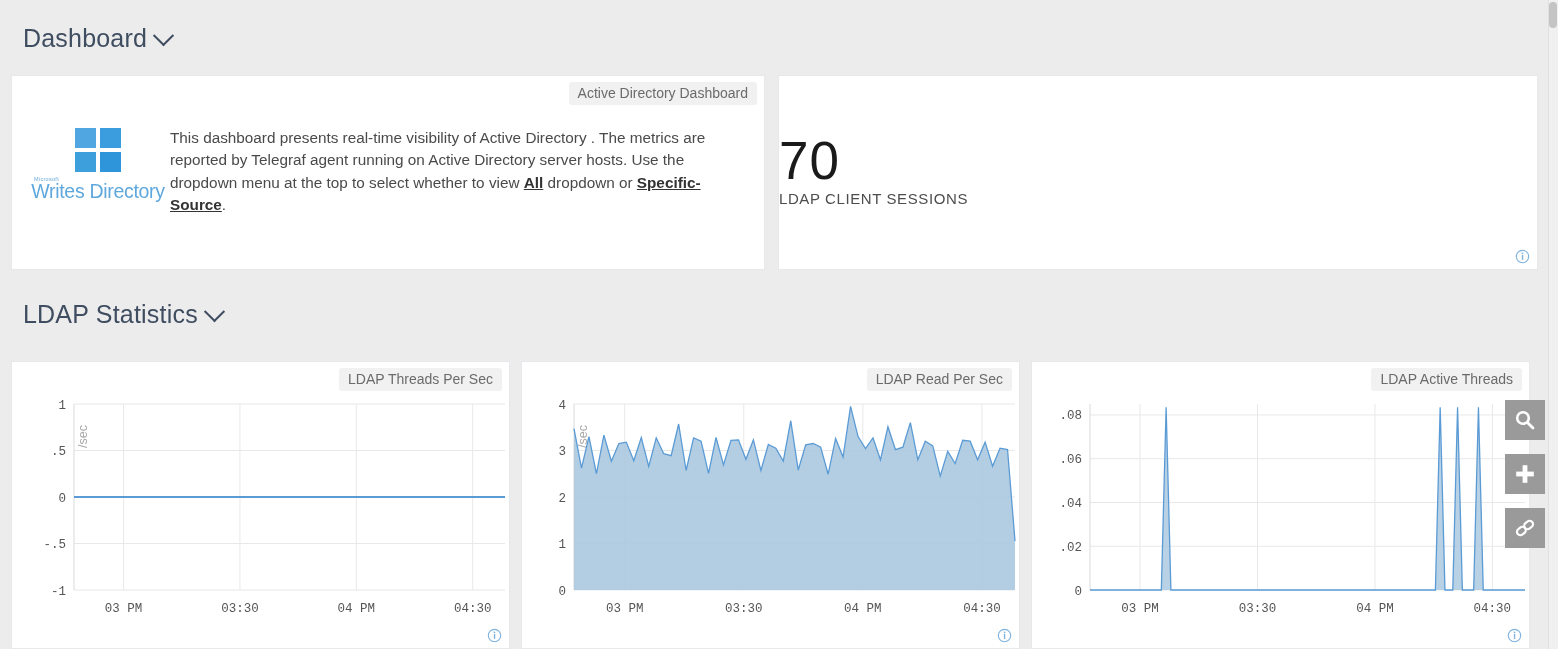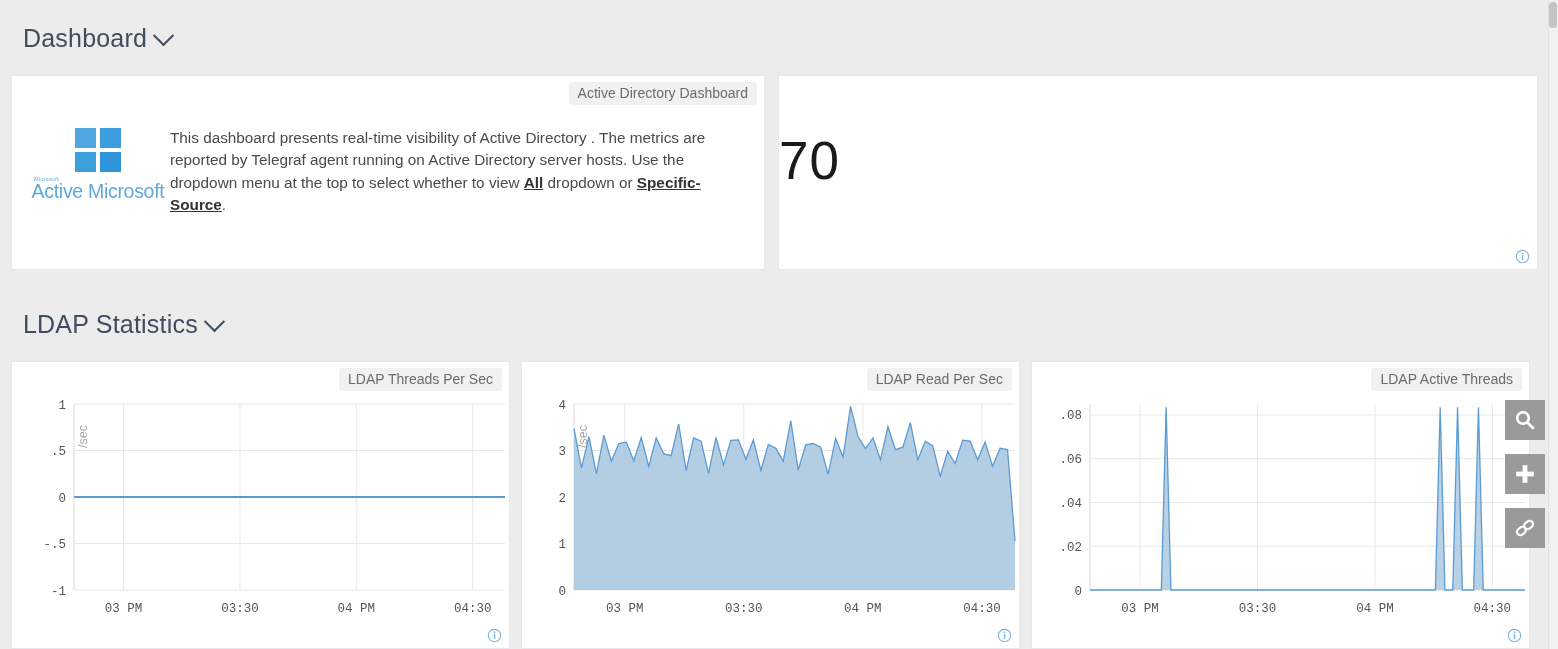--- a/index.html
+++ b/index.html
@@ -31,21 +31,21 @@
   }
   .section-head .chev {
     display: inline-block;
     width: 13px;
     height: 13px;
     border-right: 2.4px solid #3f4d60;
     border-bottom: 2.4px solid #3f4d60;
     transform: rotate(45deg) translate(-2px, -2px);
   }
   #overview-head { position: absolute; left: 23px; top: 24px; }
-  #ldap-head     { position: absolute; left: 23px; top: 310px; }
+  #ldap-head     { position: absolute; left: 23px; top: 300px; }
 
   
   .panel {
     position: absolute;
     background: #ffffff;
     border: 1px solid #e7e8eb;
     box-sizing: border-box;
   }
   .panel-title {
     position: absolute;
@@ -193,29 +193,30 @@
     <div class="panel-title">Active Directory Dashboard</div>
     <div class="intro-body">
       <div class="ad-logo">
         <div class="win-mark">
           <i class="d1"></i>
             <i class="d2"></i>
             <i class="d3"></i>
             <i class="d4"></i>
         </div>
         <div class="ad-ms">Microsoft</div>
-        <div class="ad-name">Active Microsoft</div>
+        <div class="ad-name">Writes Directory</div>
       </div>
       <div class="intro-text"><span>This dashboard presents real-time visibility of Active Directory . The metrics are reported by Telegraf agent running on Active Directory server hosts. Use the dropdown menu at the top to select whether to view </span><b>All</b><span> dropdown or </span><b>Specific-Source</b><span>.</span></div>
     </div>
   </div>
 
   <div class="panel" id="panel-stat">
     <div class="stat-wrap">
       <div class="stat-number">70</div>
+      <div class="stat-label">LDAP CLIENT SESSIONS</div>
     </div>
     <svg class="info-icon" viewBox="0 0 16 16">
       <circle cx="8" cy="8" r="6.6" fill="none" stroke="#7fb2dd" stroke-width="1.2"></circle>
       <circle cx="8" cy="4.6" r="0.95" fill="#7fb2dd"></circle>
       <rect x="7.3" y="6.4" width="1.5" height="5.2" fill="#7fb2dd"></rect>
     </svg>
   </div>
 
   <div class="section-head" id="ldap-head">
     <span>LDAP Statistics</span>

